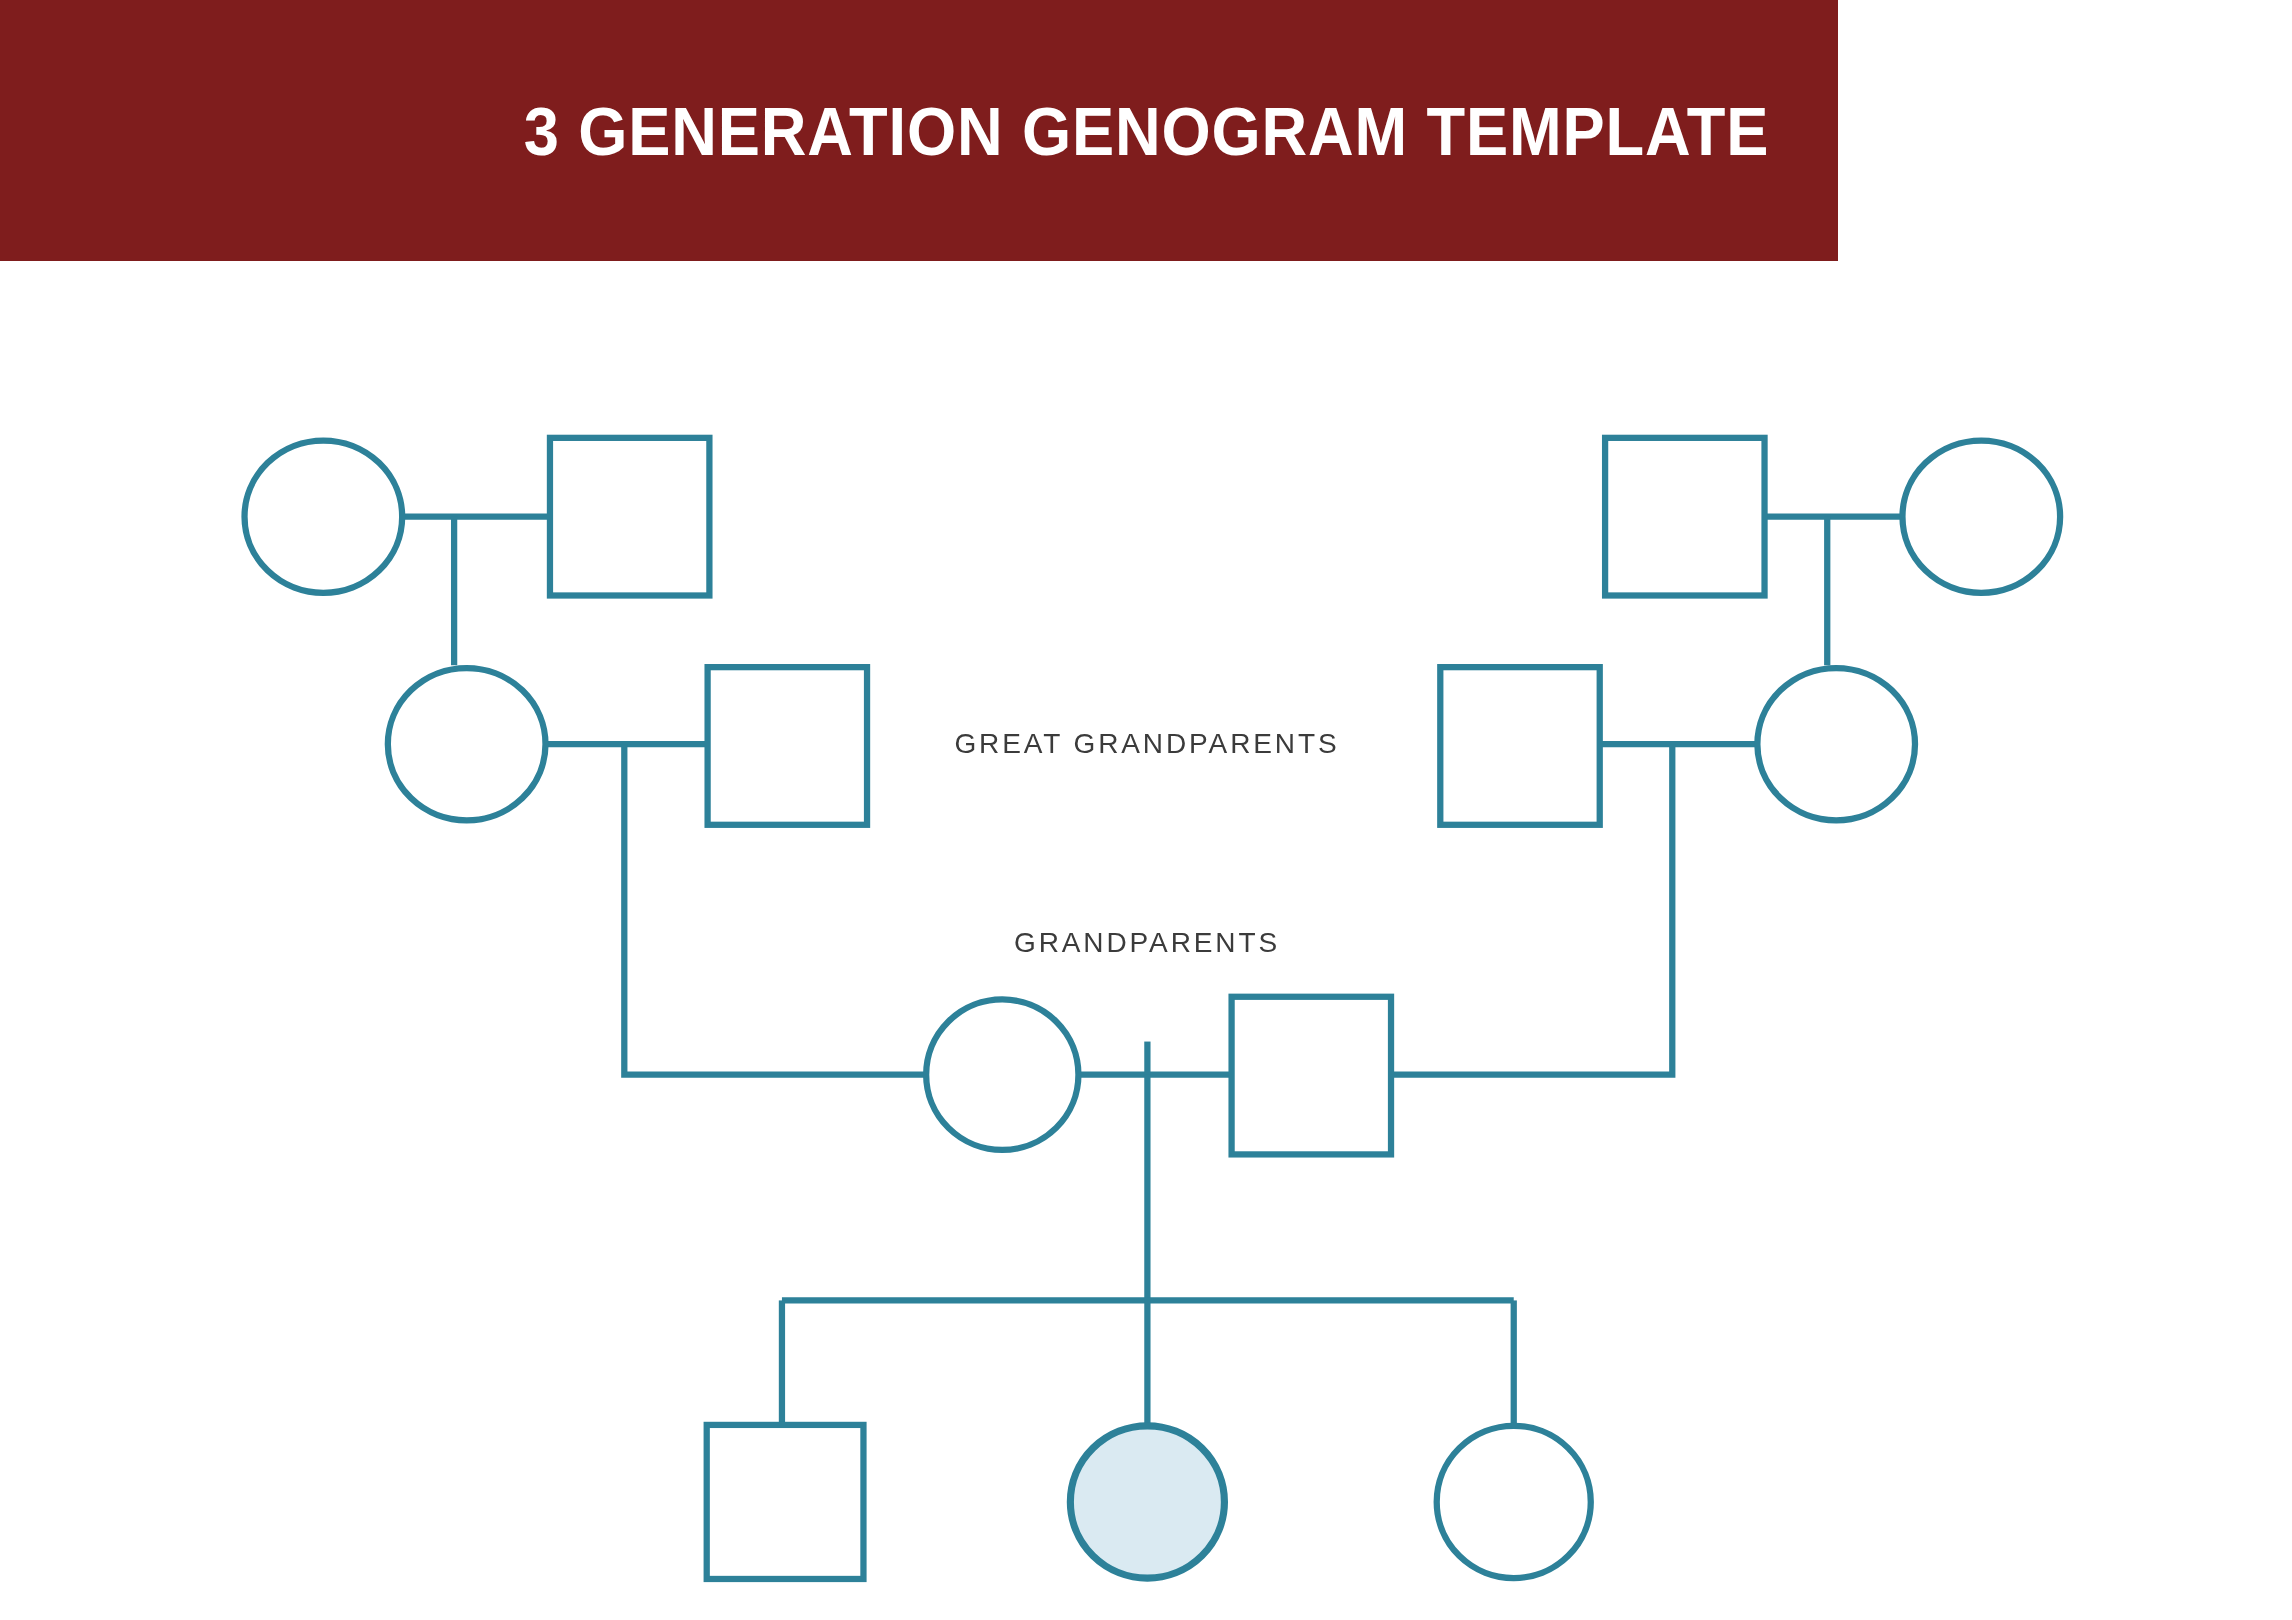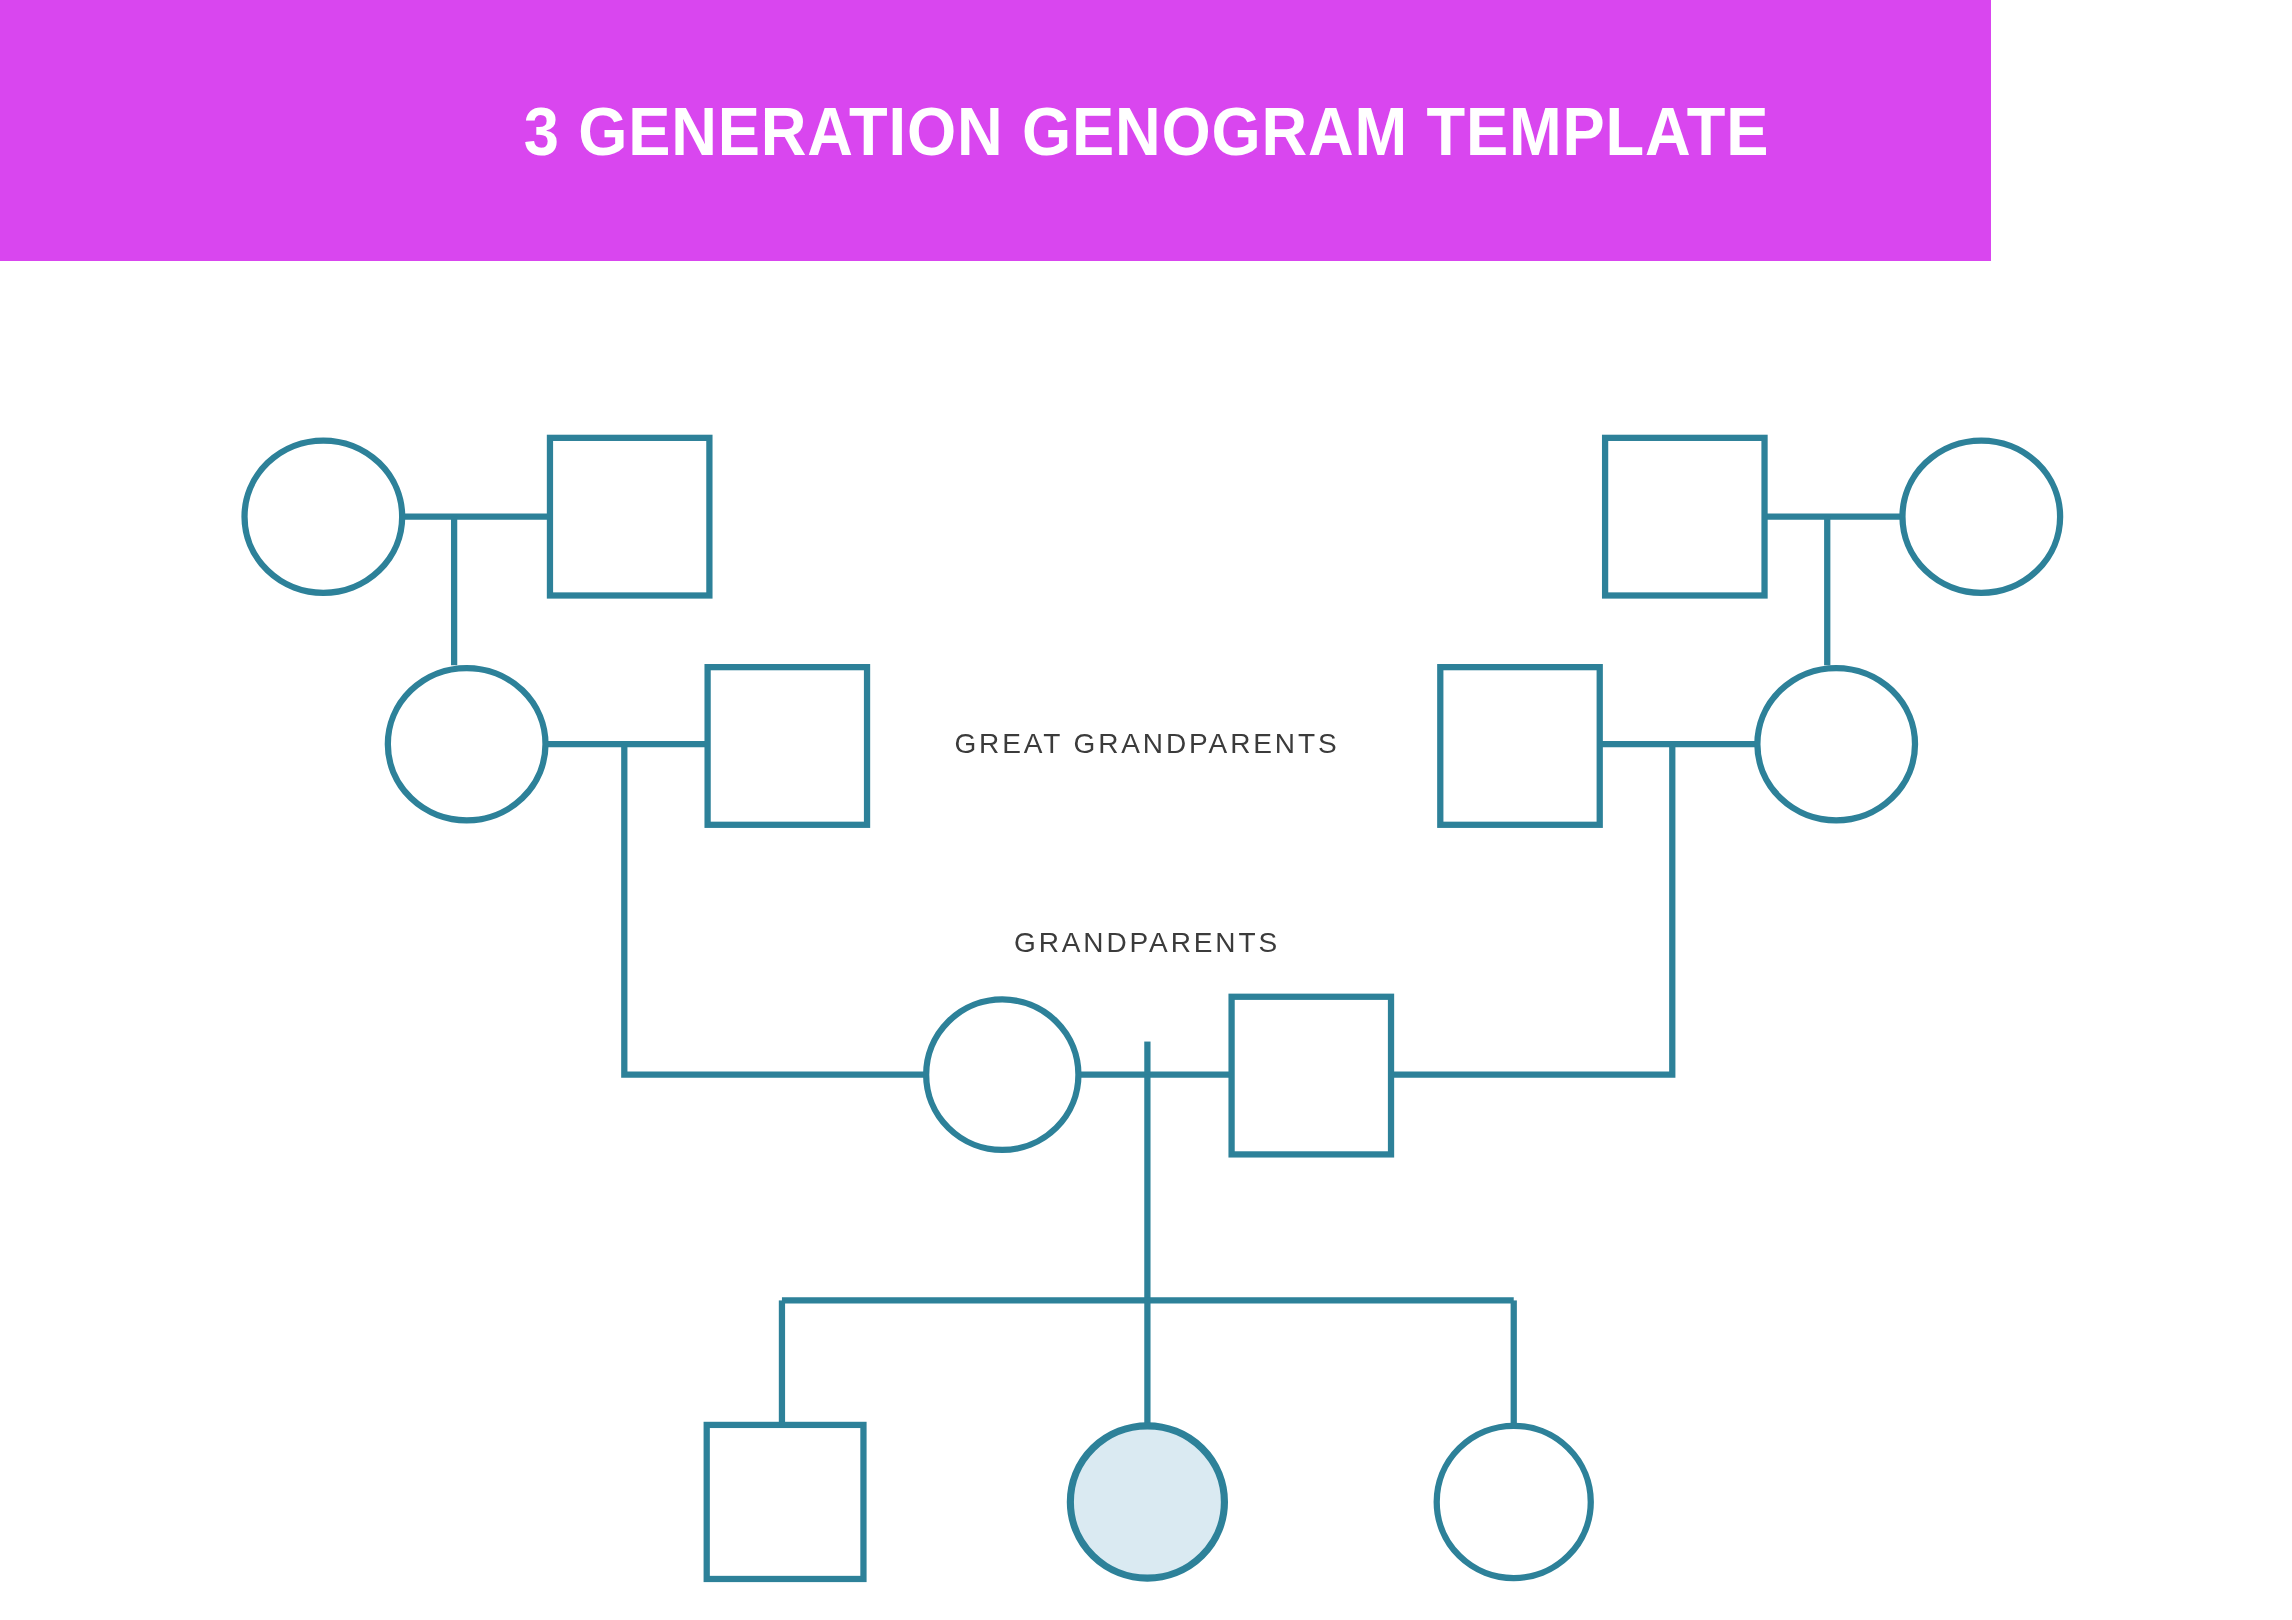--- a/index.html
+++ b/index.html
@@ -14,23 +14,23 @@
     position: relative;
     overflow: hidden;
     font-family: "Liberation Sans", sans-serif;
   }
 
   
   #header-band {
     position: absolute;
     left: 0;
     top: 0;
-    width: 1991px;
+    width: 1838px;
     height: 261px;
-    background: #d946ef;
+    background: #7f1d1d;
   }
   #page-title {
     position: absolute;
     left: 0;
     top: 0;
     width: 2293px;
     height: 261px;
     display: flex;
     align-items: center;
     justify-content: center;

